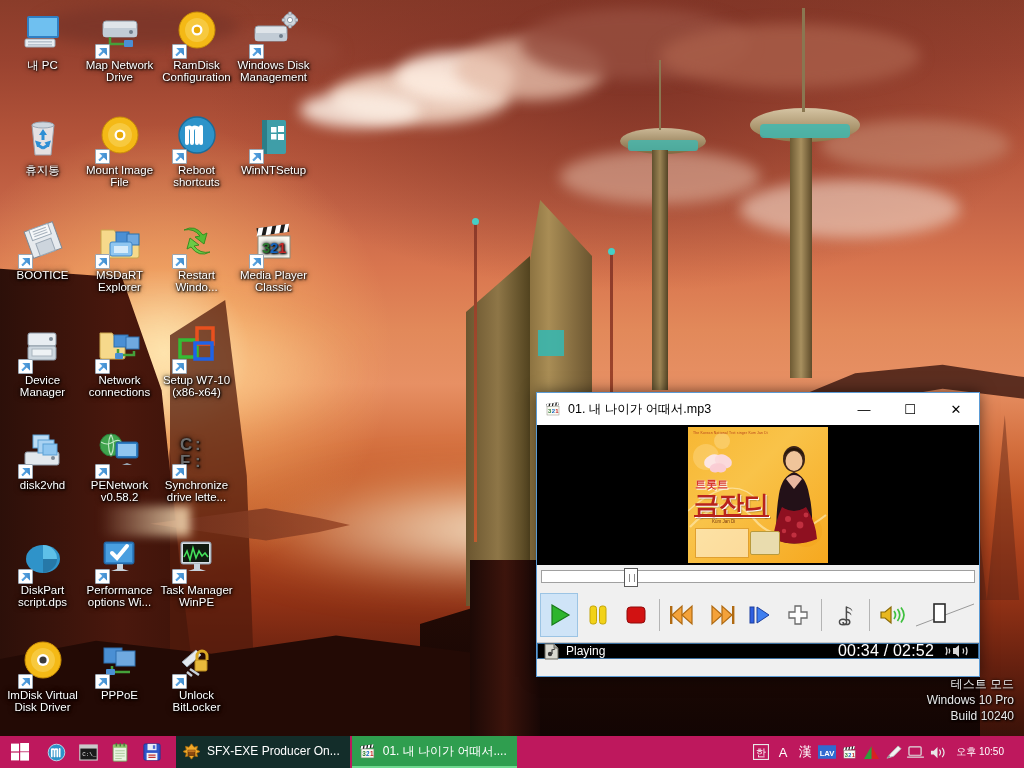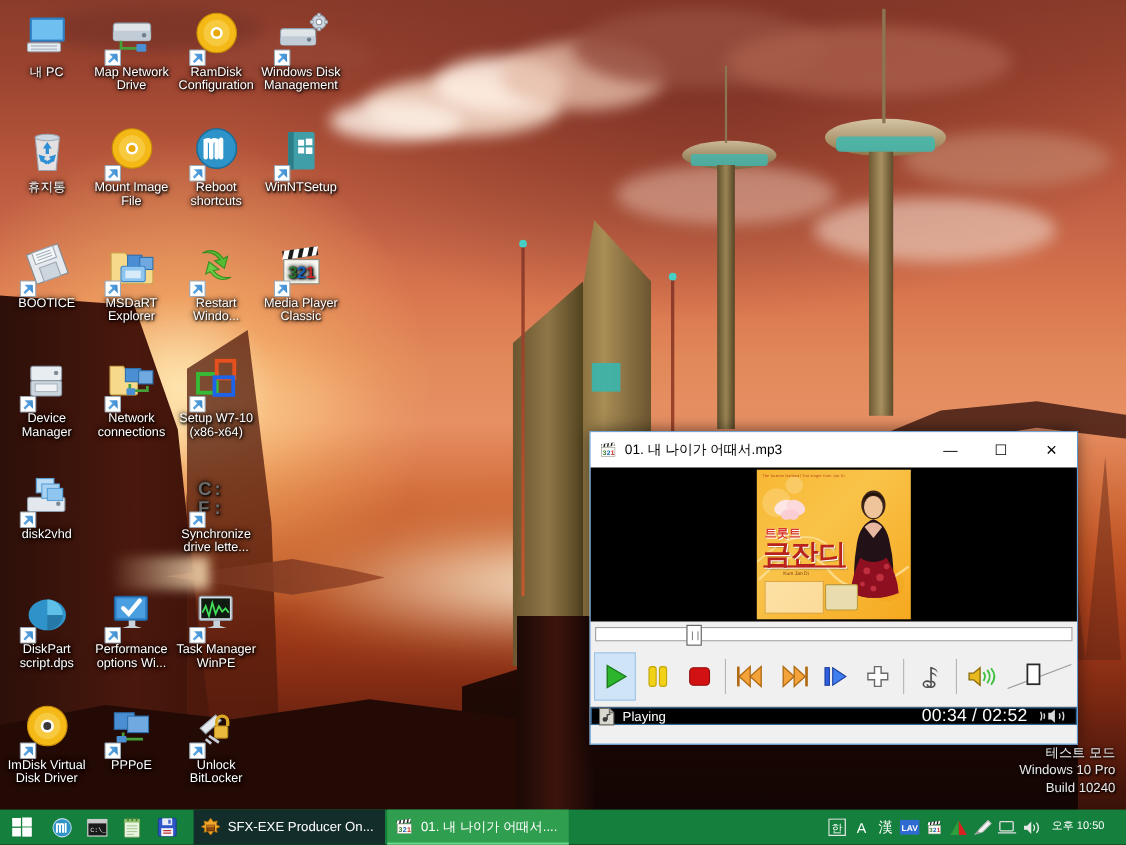--- a/index.html
+++ b/index.html
@@ -75,21 +75,21 @@
     border:1px solid #3a6fa0;box-sizing:border-box;margin:0;color:#fff;font-size:12px;}
   #mpc .st-icon{width:15px;height:17px;margin:0 7px 0 6px;position:relative;flex:0 0 auto;}
   #mpc .st-time{margin-left:auto;font-size:16px;letter-spacing:.2px;}
   #mpc .st-ch{margin:0 8px 0 10px;display:flex;align-items:center;}
   
   #watermark{position:absolute;right:10px;bottom:44px;text-align:right;
     color:#e8e8e8;font-size:12px;line-height:16px;
     text-shadow:0 0 3px #000,1px 1px 2px #000;-webkit-user-select:none;user-select:none;}
   
   #taskbar{position:absolute;left:0;bottom:0;width:1024px;height:32px;
-    background:#15803d;display:flex;align-items:center;}
+    background:#be185d;display:flex;align-items:center;}
   #start{width:40px;height:32px;display:flex;align-items:center;justify-content:center;}
   .qlaunch{width:32px;height:32px;display:flex;align-items:center;justify-content:center;}
   .tbtn{height:30px;display:flex;align-items:center;padding:0 10px 0 7px;margin:0 1px;
     color:#fff;font-size:12px;max-width:160px;white-space:nowrap;overflow:hidden;
     border-bottom:2px solid transparent;}
   .tbtn .ti{width:17px;height:17px;margin-right:7px;position:relative;flex:0 0 auto;}
   .tbtn.inactive{background:#132d2a;}
   .tbtn.active{background:#2f9e4f;border-bottom:2px solid #6fd98f;}
   #tray{margin-left:auto;display:flex;align-items:center;height:32px;padding-right:4px;}
   .trayi{width:22px;height:32px;display:flex;align-items:center;justify-content:center;
@@ -400,20 +400,34 @@
         <circle cx="34" cy="30" r="2" fill="#7c8a97"></circle>
         <rect x="14" y="7" width="16" height="13" fill="#bcdcf5" stroke="#5a9fd4"></rect>
         <rect x="19" y="12" width="16" height="13" fill="#a9d2f2" stroke="#5a9fd4"></rect>
         <rect x="24" y="16" width="14" height="11" fill="#8fc6f0" stroke="#5a9fd4"></rect>
       </svg>
       <span class="shc"></span>
     </span>
     <span class="lbl">disk2vhd</span>
   </div>
 
+  <div class="dicon" style="left:81px;top:428px;">
+    <span class="glyph">
+      <svg width="48" height="48" viewBox="0 0 48 48">
+        <circle cx="15" cy="17" r="11" fill="#3fa34d"></circle>
+        <path d="M5 14 q6 4 12 0 t10 2 M15 6 q-5 11 0 22 M15 6 q5 11 0 22" stroke="#bfe6c4" fill="none" stroke-width="1.2"></path>
+        <circle cx="15" cy="17" r="11" fill="none" stroke="#2c7a3a"></circle>
+        <rect x="20" y="14" width="22" height="16" rx="2" fill="#2f7fc4" stroke="#1e5f9a"></rect>
+        <rect x="22" y="16" width="18" height="12" fill="#8fc6f0"></rect>
+        <path d="M31 30 l0 5 l-5 2 l10 0 l-5 -2" fill="#9aa7b4"></path>
+      </svg>
+      <span class="shc"></span>
+    </span>
+    <span class="lbl">PENetwork v0.58.2</span>
+  </div>
 
   <div class="dicon" style="left:158px;top:428px;">
     <span class="glyph">
       <svg width="48" height="48" viewBox="0 0 48 48">
         <text x="7" y="22" font-family="Liberation Sans, sans-serif" font-size="17" font-weight="bold" fill="#6b6b6b">C</text>
         <text x="22" y="22" font-family="Liberation Sans, sans-serif" font-size="17" font-weight="bold" fill="#6b6b6b">:</text>
         <text x="7" y="39" font-family="Liberation Sans, sans-serif" font-size="17" font-weight="bold" fill="#6b6b6b">F</text>
         <text x="22" y="39" font-family="Liberation Sans, sans-serif" font-size="17" font-weight="bold" fill="#6b6b6b">:</text>
       </svg>
       <span class="shc"></span>

